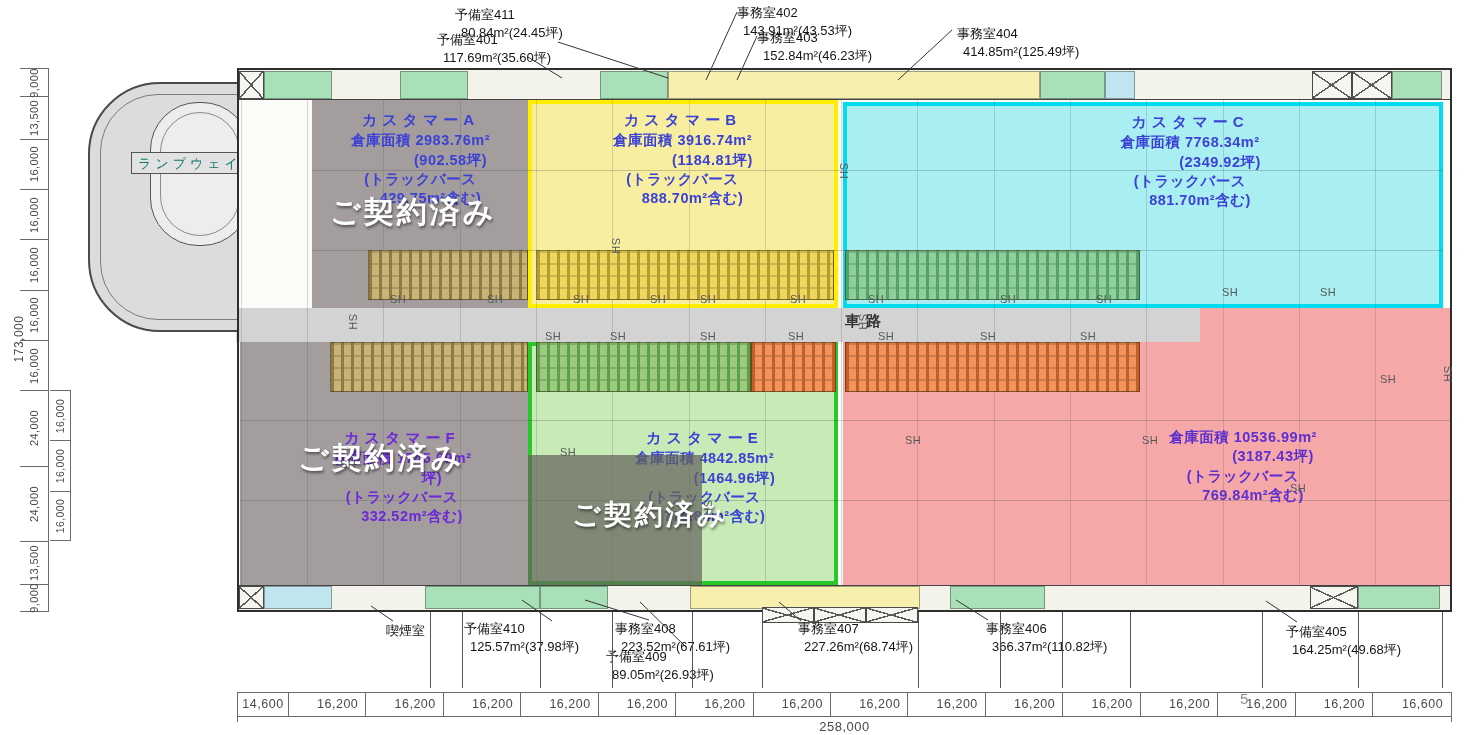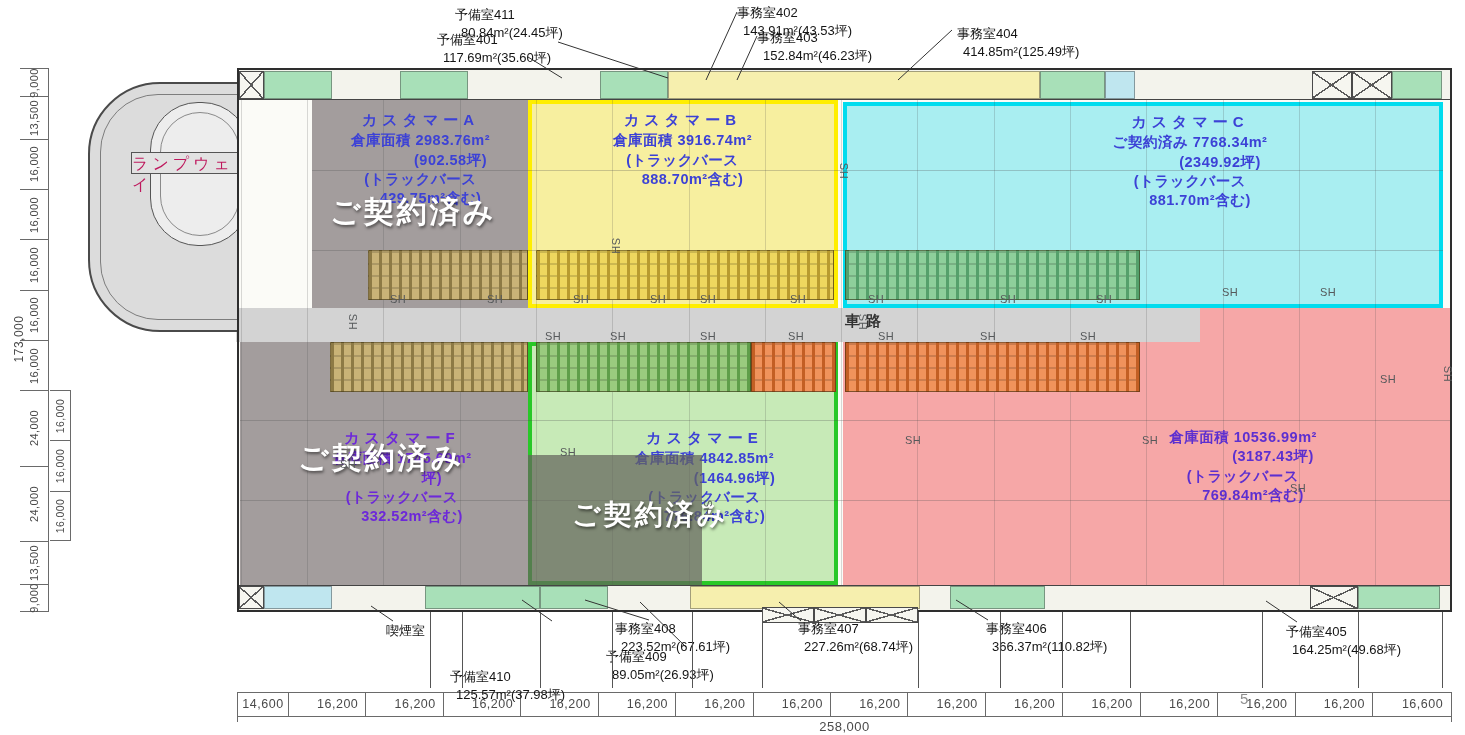--- a/index.html
+++ b/index.html
@@ -46,21 +46,21 @@
   .ldcell span{display:block;transform:rotate(-90deg);font-size:11px;color:#4a4a4a;white-space:nowrap;letter-spacing:.4px;}
   .rot-label{position:absolute;transform:rotate(-90deg);font-size:12px;color:#4a4a4a;white-space:nowrap;letter-spacing:.5px;}
   .page-num{position:absolute;font-size:15px;color:#8f8f8f;}
   .grid-v{position:absolute;background-image:repeating-linear-gradient(90deg,rgba(70,70,70,.20) 0 1px,transparent 1px 76.3px);background-position:68px 0;pointer-events:none;}
   
   .ramp{position:absolute;box-sizing:border-box;background:#dcdcdc;border:2px solid #4a4a4a;border-radius:72px;}
   .ramp-ring{position:absolute;box-sizing:border-box;border:1.5px solid #7d7d7d;border-radius:58px;}
   .ramp-hole{position:absolute;box-sizing:border-box;background:#ededed;border:1.5px solid #555;border-radius:48px;}
   .ramp-hole2{position:absolute;box-sizing:border-box;border:1px solid #8a8a8a;border-radius:40px;}
   .ramp-label{position:absolute;box-sizing:border-box;background:#e2e2e2;border:1px solid #555;
-              font-size:16px;color:#be185d;letter-spacing:4px;text-align:left;line-height:21px;}
+              font-size:13px;color:#0f766e;letter-spacing:4px;text-align:center;line-height:21px;}
 </style>
 </head>
 <body>
 
 <div class="canvas">
 
   <div class="rot-label" style="left:-16px;top:332px;width:70px;text-align:center;">173,000</div>
   <div class="leftdims" id="left-dims" style="left:20px;top:68px;width:28px;height:544px;">
       <div class="ldcell" style="height: 28.3006px;">
         <span>9,000</span>
@@ -170,26 +170,27 @@
   <div class="zone-label" style="left:318px;top:110px;width:205px;color:#3c41d6;">
     <div class="zl-name">カスタマーA</div>
     <div>倉庫面積 2983.76m²</div>
     <div class="zl-tsubo">(902.58坪)</div>
     <div>(トラックバース</div>
     <div class="zl-truck2">429.75m²含む)</div>
   </div>
   <div class="zone-label" style="left:565px;top:110px;width:235px;color:#3c41d6;">
     <div class="zl-name">カスタマーB</div>
     <div>倉庫面積 3916.74m²</div>
+    <div class="zl-tsubo">(1184.81坪)</div>
     <div>(トラックバース</div>
     <div class="zl-truck2">888.70m²含む)</div>
   </div>
   <div class="zone-label" style="left:1070px;top:112px;width:240px;color:#3c41d6;">
     <div class="zl-name">カスタマーC</div>
-    <div>ご契約済み 7768.34m²</div>
+    <div>倉庫面積 7768.34m²</div>
     <div class="zl-tsubo">(2349.92坪)</div>
     <div>(トラックバース</div>
     <div class="zl-truck2">881.70m²含む)</div>
   </div>
   <div class="zone-label" style="left:1118px;top:428px;width:250px;color:#5c2fd0;">
     <div>倉庫面積 10536.99m²</div>
     <div class="zl-tsubo">(3187.43坪)</div>
     <div>(トラックバース</div>
     <div class="zl-truck2">769.84m²含む)</div>
   </div>
@@ -297,21 +298,21 @@
       <div>事務室403</div>
       <div class="area">152.84m²(46.23坪)</div>
     </div>
     <div class="ann" style="left: 957px; top: 25px;">
       <div>事務室404</div>
       <div class="area">414.85m²(125.49坪)</div>
     </div>
     <div class="ann" style="left: 386px; top: 622px;">
       <div>喫煙室</div>
     </div>
-    <div class="ann" style="left: 450px; top: 620px; margin-top: 48px;">
+    <div class="ann" style="left: 464px; top: 620px;">
       <div>予備室410</div>
       <div class="area">125.57m²(37.98坪)</div>
     </div>
     <div class="ann" style="left: 615px; top: 620px;">
       <div>事務室408</div>
       <div class="area">223.52m²(67.61坪)</div>
     </div>
     <div class="ann" style="left: 606px; top: 648px;">
       <div>予備室409</div>
       <div class="area">89.05m²(26.93坪)</div>

